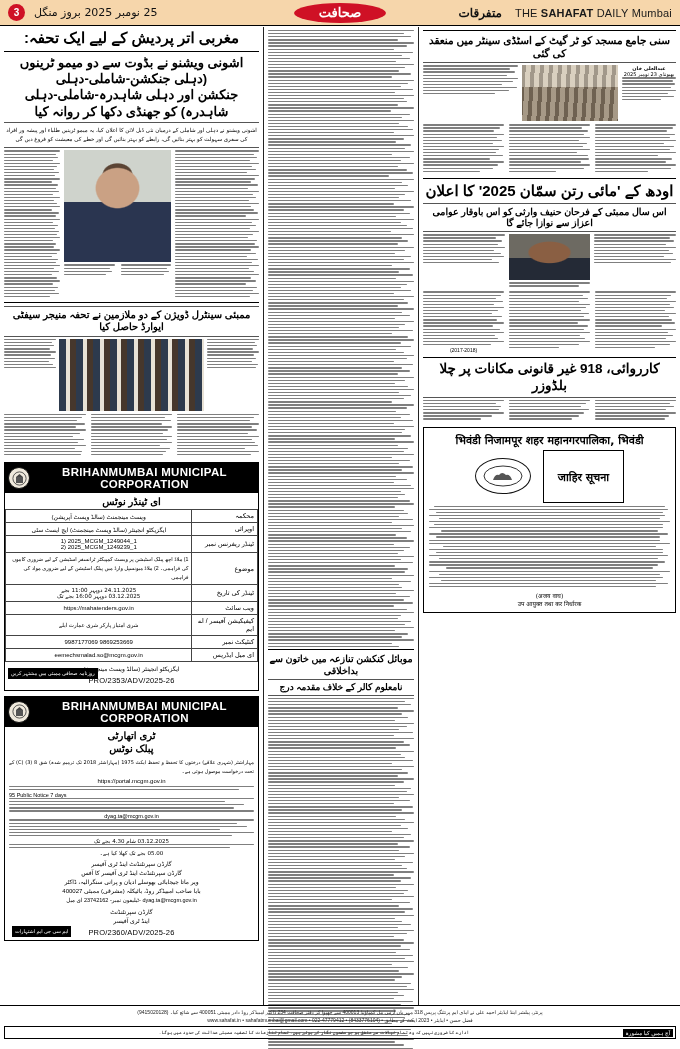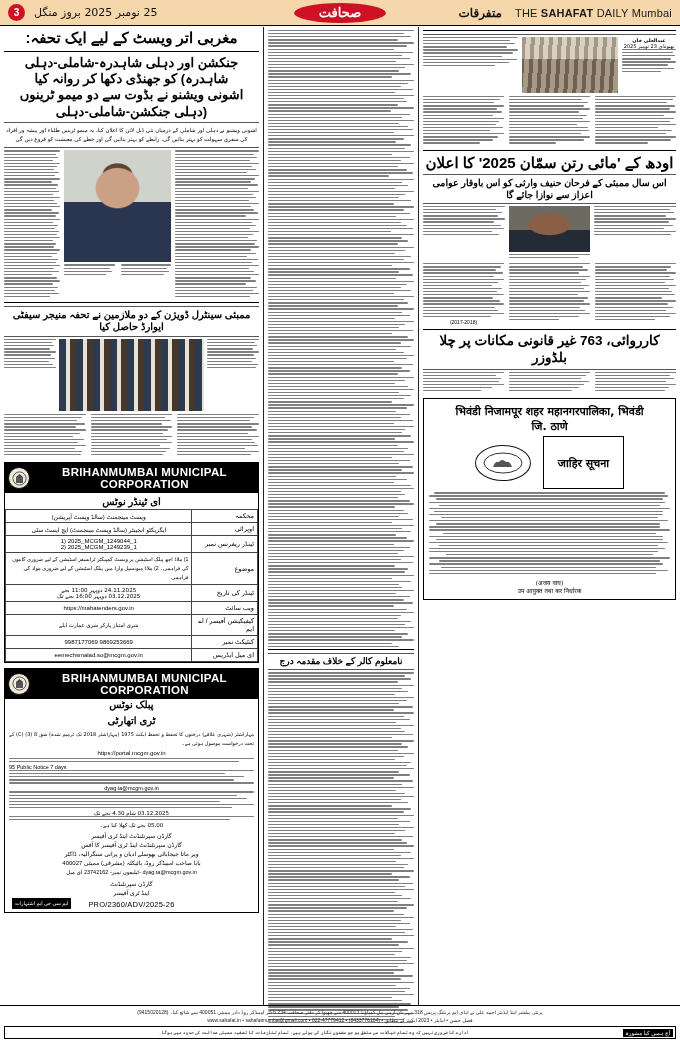--- a/index.html
+++ b/index.html
@@ -165,20 +165,21 @@
       <div class="mast-section">متفرقات</div>
       <div class="mast-brand"><span>THE </span><b>SAHAFAT</b><span> DAILY Mumbai</span></div>
     </div>
   </div>
 
   <div class="body-grid">
 
     <div class="col col-right">
 
       <div class="rule"></div>
+      <div class="hl1 hl-sub" style="font-size:10.5px">سنی جامع مسجد کو ٹر گیٹ کے اسٹڈی سینٹر میں منعقد کی گئی</div>
       <div class="rule-thin"></div>
 
       <div style="display:flex;flex-direction:row-reverse;gap:4px;margin-top:2px">
         <div style="width:54px">
           <div class="urdu" style="font-size:5px;text-align:center;font-weight:bold">عبدالعلی خان</div>
           <div class="urdu" style="font-size:5px;text-align:center">بھیونڈی 23 نومبر 2025</div>
           <div class="tx tiny">
             <i style="width:100%"></i>
               <i style="width:94%"></i>
               <i style="width:98%"></i>
@@ -369,21 +370,21 @@
             <i style="width:89%"></i>
             <i style="width:92%"></i>
           <i style="width:100%"></i>
             <i style="width:84%"></i>
           <span style="display:block;font-size:5px;text-align:center">(2017-2018)</span>
         </div>
       </div>
 
       <div class="rule" style="margin-top:4px"></div>
 
-      <div class="hl1" style="font-size:13.5px;font-weight:bold">کارروائی، 763 غیر قانونی مکانات پر چلا بلڈوزر</div>
+      <div class="hl1" style="font-size:13.5px;font-weight:bold">کارروائی، 918 غیر قانونی مکانات پر چلا بلڈوزر</div>
       <div class="rule-thin"></div>
       <div class="cols3" style="margin-top:2px">
         <div class="tx tiny">
           <i style="width:100%"></i>
             <i style="width:93%"></i>
             <i style="width:97%"></i>
             <i style="width:88%"></i>
           <i style="width:100%"></i>
             <i style="width:91%"></i>
             <i style="width:86%"></i>
@@ -403,21 +404,20 @@
             <i style="width:96%"></i>
             <i style="width:94%"></i>
           <i style="width:100%"></i>
             <i style="width:85%"></i>
             <i style="width:72%"></i>
         </div>
       </div>
 
       <div class="mr-ad">
         <div class="mr-t1">भिवंडी निजामपूर शहर महानगरपालिका, भिवंडी</div>
-        <div class="mr-t2">जि. ठाणे</div>
         <div style="display:flex;align-items:center;justify-content:center;gap:12px;margin:3px 0">
           <div class="mr-seal">
             <svg width="40" height="22" viewBox="0 0 40 22">
               <ellipse cx="20" cy="11" rx="19" ry="10" fill="none" stroke="#333" stroke-width="1"></ellipse>
               <path d="M10 15 q2-6 6-5 q3-4 7 0 q4-1 6 5 z" fill="#555"></path>
             </svg>
           </div>
           <div class="mr-box">जाहिर सूचना</div>
         </div>
         <div class="tx tiny" style="margin-top:2px">
@@ -652,20 +652,21 @@
           <i style="width:100%"></i>
           <i style="width:87%"></i>
           <i style="width:96%"></i>
         <i style="width:92%"></i>
           <i style="width:100%"></i>
           <i style="width:85%"></i>
           <i style="width:90%"></i>
       </div>
 
       <div class="rule" style="margin-top:2px"></div>
+      <div class="hl1" style="font-size:9.5px;font-weight:bold">موبائل کنکشن تنازعہ میں خاتون سے بداخلاقی</div>
       <div class="rule-thin"></div>
       <div class="hl1" style="font-size:9px;font-weight:bold">نامعلوم کالر کے خلاف مقدمہ درج</div>
       <div class="rule-thin"></div>
 
       <div class="tx tiny" style="margin-top:2px">
         <i style="width:100%"></i>
           <i style="width:94%"></i>
           <i style="width:98%"></i>
           <i style="width:89%"></i>
         <i style="width:100%"></i>
@@ -778,24 +779,24 @@
           <i style="width:87%"></i>
         <i style="width:93%"></i>
           <i style="width:99%"></i>
 
       </div>
 
     </div>
 
     <div class="col col-left">
 
-      <div class="hl1" style="font-size:15px;font-weight:bold;padding-top:2px">مغربی اتر ویسٹ کے لیے ایک تحفہ:</div>
+      <div class="hl1" style="font-size:15px;font-weight:bold;padding-top:2px">مغربی اتر پردیش کے لیے ایک تحفہ:</div>
       <div class="rule"></div>
+      <div class="hl1" style="font-size:13px">اشونی ویشنو نے بڈوت سے دو میمو ٹرینوں (دہلی جنکشن-شاملی-دہلی</div>
       <div class="hl1" style="font-size:13px">جنکشن اور دہلی شاہدرہ-شاملی-دہلی شاہدرہ) کو جھنڈی دکھا کر روانہ کیا</div>
-      <div class="hl1" style="font-size:13px">اشونی ویشنو نے بڈوت سے دو میمو ٹرینوں (دہلی جنکشن-شاملی-دہلی</div>
       <div class="rule-thin"></div>
       <div class="urdu" style="font-size:5.5px;text-align:center;line-height:1.7;padding:1px 2px">اشونی ویشنو نے دہلی اور شاملی کے درمیان نئی ڈبل لائن کا اعلان کیا، یہ میمو ٹرینیں طلباء اور پیشہ ور افراد کی سفری سہولت کو بہتر بنائیں گی، رابطے کو بہتر بنائیں گی اور خطے کی معیشت کو فروغ دیں گی</div>
       <div class="rule-thin"></div>
 
       <div style="display:flex;flex-direction:row-reverse;gap:4px;margin-top:2px">
         <div style="width:84px">
           <div class="tx tiny">
             <i style="width:100%"></i>
               <i style="width:94%"></i>
               <i style="width:98%"></i>
@@ -1059,35 +1060,40 @@
           <tr>
             <td class="val">9987177069    9869253669</td>
             <td class="lbl">کنٹیکٹ نمبر</td>
           </tr>
           <tr>
             <td class="val">eemechsmalad.so@mcgm.gov.in</td>
             <td class="lbl">ای میل ایڈریس</td>
           </tr>
         </tbody>
           </table>
+        <div style="position:relative;padding:3px 0 2px">
+          <div class="sign">ایگزیکٹو انجینئر (سالڈ ویسٹ مینجمنٹ)</div>
+          <div class="pro">PRO/2353/ADV/2025-26</div>
+          <div class="stamp" style="top:6px">روزنامہ صحافی ممبئی میں مشتہر کریں</div>
+        </div>
       </div>
 
       <div class="ad">
         <div class="ad-hd">
           <span class="ad-seal">
             <svg width="15" height="15" viewBox="0 0 15 15">
               <circle cx="7.5" cy="7.5" r="6.6" fill="none" stroke="#333" stroke-width=".8"></circle>
               <rect x="4" y="6" width="7" height="6" fill="#555"></rect>
               <path d="M4 6 L7.5 3 L11 6 Z" fill="#444"></path>
             </svg>
           </span>
           <span>BRIHANMUMBAI MUNICIPAL CORPORATION</span>
         </div>
+        <div class="ad-sub">ٹری اتھارٹی</div>
         <div class="ad-sub" style="padding-top:0">پبلک نوٹس</div>
-        <div class="ad-sub">ٹری اتھارٹی</div>
         <div style="padding:2px 4px">
           <div class="urdu" style="font-size:5px;line-height:1.8;text-align:justify">مہاراشٹر (شہری علاقے) درختوں کا تحفظ و تحفظ ایکٹ 1975 (مہاراشٹر 2018 تک ترمیم شدہ) شق 8 (3) (C) کے تحت درخواست موصول ہوئی ہے۔</div>
           <div style="text-align:center;font-size:6px;margin:2px 0">https://portal.mcgm.gov.in</div>
           <div class="tx tiny">
             <i style="width:100%"></i>
               <i style="width:94%"></i>
           </div>
           <div style="text-align:left;font-size:5.5px;direction:ltr">95 Public Notice 7 days</div>
           <div class="tx tiny">
             <i style="width:100%"></i>

